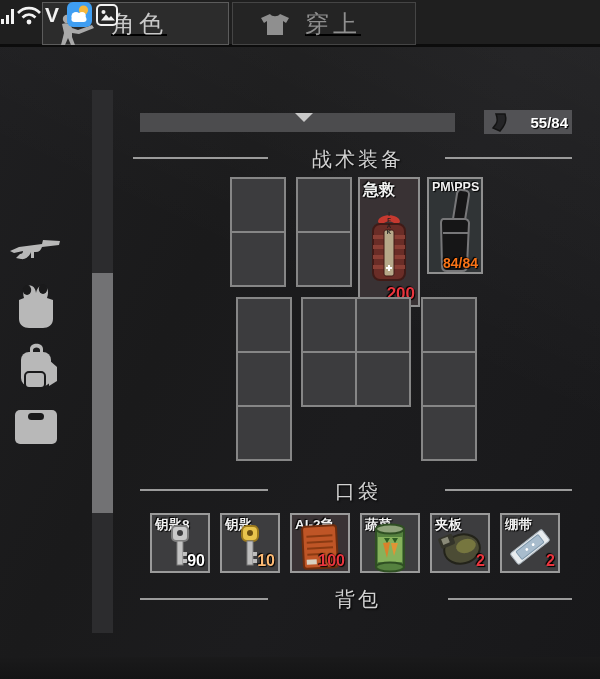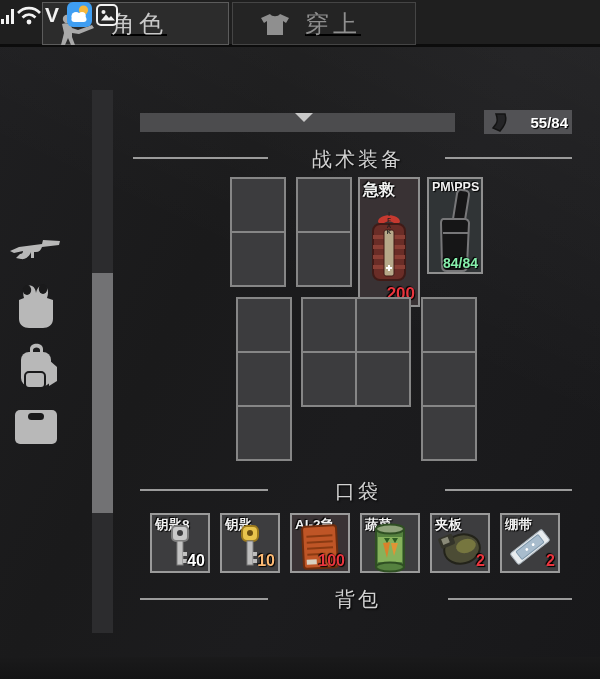--- a/index.html
+++ b/index.html
@@ -175,21 +175,21 @@
     <span class="ilabel">PM\PPS</span>
     <div class="icon-c" style="top:12px;">
       <svg width="42" height="88" viewBox="0 0 42 88">
         <g stroke="#777779" stroke-width="2" fill="#161617">
           <rect x="21" y="2" width="12" height="34" rx="4" transform="rotate(9 27 19)"></rect>
           <path d="M9 31 h22 c2 0 4 2 4 4 l-2 43 c0 3 -2 5 -5 5 h-15 c-3 0 -5 -2 -5 -5 l-1 -43 c0 -2 1 -4 2 -4 z"></path>
           <line x1="9" y1="45" x2="34" y2="45"></line>
         </g>
       </svg>
     </div>
-    <span class="icount" style="color: #86efac;">84/84</span>
+    <span class="icount" style="color: #f97316;">84/84</span>
   </div>
 
   <div class="grid" style="left:236px; top:297px; grid-template-columns:52px;">
     <div class="cell"></div>
     <div class="cell"></div>
     <div class="cell"></div>
   </div>
   <div class="grid" style="left:301px; top:297px; grid-template-columns:52px 52px;">
     <div class="cell"></div>
     <div class="cell"></div>
@@ -210,21 +210,21 @@
     <span class="ilabel">钥匙8</span>
     <div class="icon-c" style="top:8px;">
       <svg width="26" height="46" viewBox="0 0 26 46">
         <rect x="5" y="2" width="16" height="15" rx="4" fill="#c9c9c9" stroke="#7d7d7d" stroke-width="2"></rect>
         <circle cx="13" cy="9" r="3" fill="#3c3c3e"></circle>
         <rect x="10" y="17" width="6" height="24" fill="#c2c2c2" stroke="#7d7d7d" stroke-width="1"></rect>
         <rect x="16" y="28" width="4" height="4" fill="#c2c2c2"></rect>
         <rect x="16" y="35" width="4" height="4" fill="#c2c2c2"></rect>
       </svg>
     </div>
-    <span class="icount" style="color: rgb(255, 255, 255);">40</span>
+    <span class="icount" style="color: rgb(255, 255, 255);">90</span>
   </div>
 
   <div class="slot pslot" style="left:220px;">
     <span class="ilabel">钥匙</span>
     <div class="icon-c" style="top:8px;">
       <svg width="26" height="46" viewBox="0 0 26 46">
         <rect x="5" y="2" width="16" height="15" rx="5" fill="#e8c44d" stroke="#9c7a1d" stroke-width="2"></rect>
         <circle cx="13" cy="9" r="3" fill="#6b4f10"></circle>
         <rect x="10" y="17" width="6" height="24" fill="#bdbdbd" stroke="#7d7d7d" stroke-width="1"></rect>
         <rect x="16" y="28" width="4" height="4" fill="#bdbdbd"></rect>

